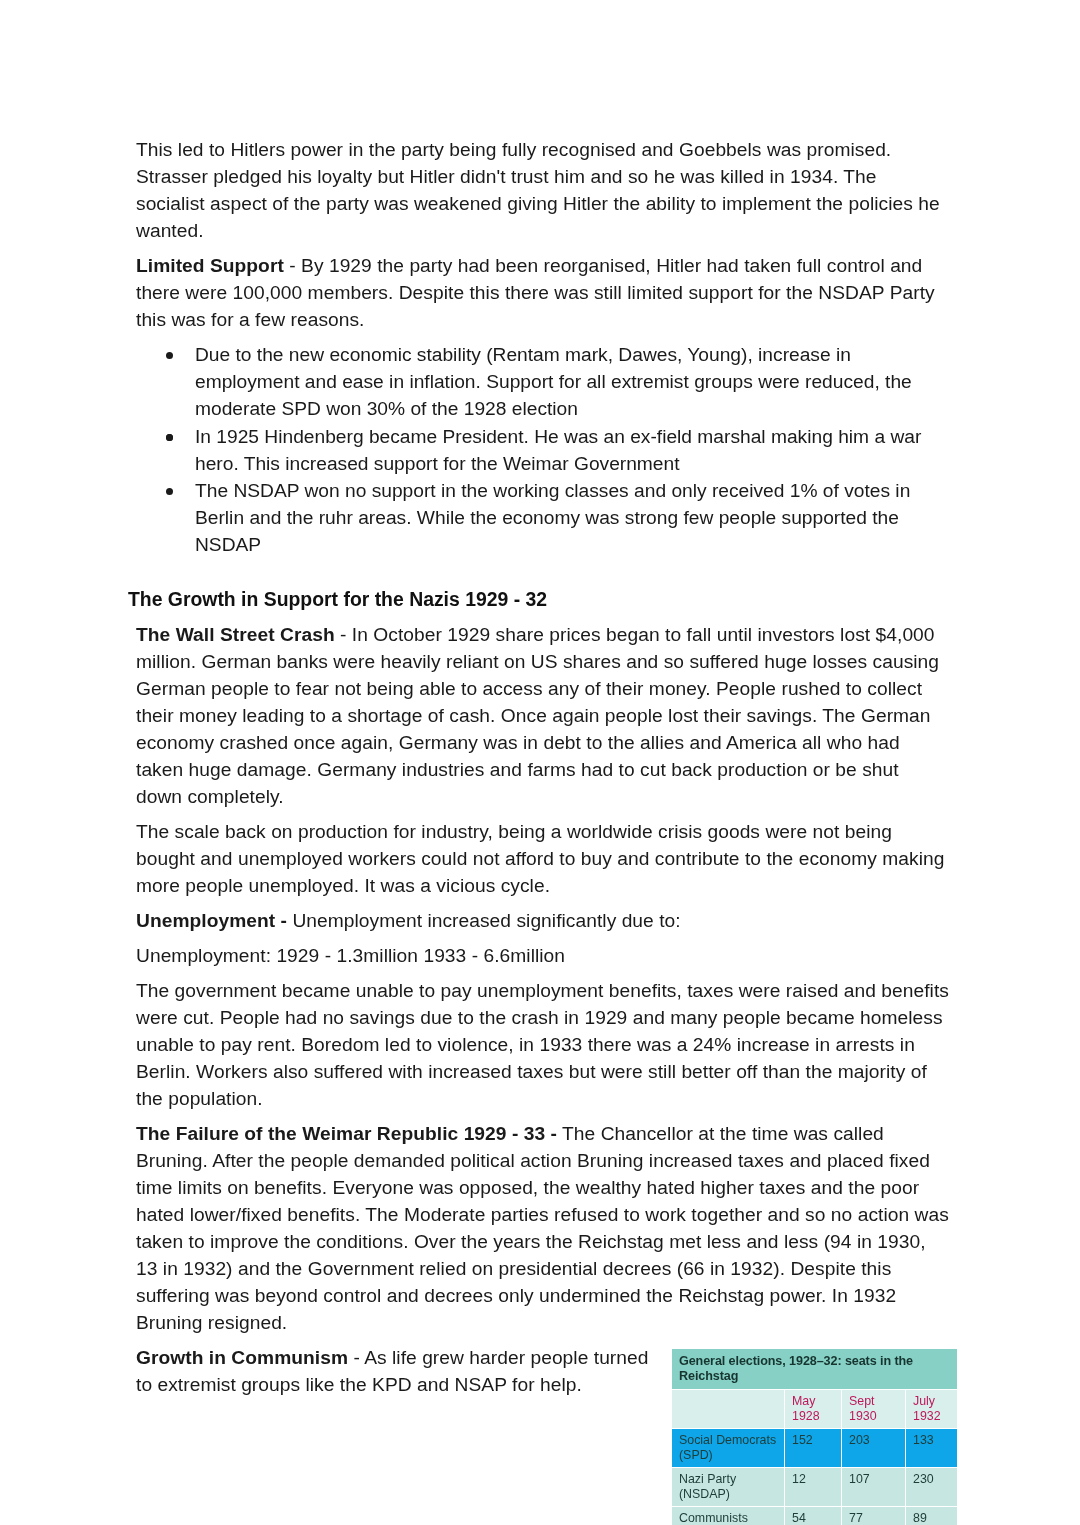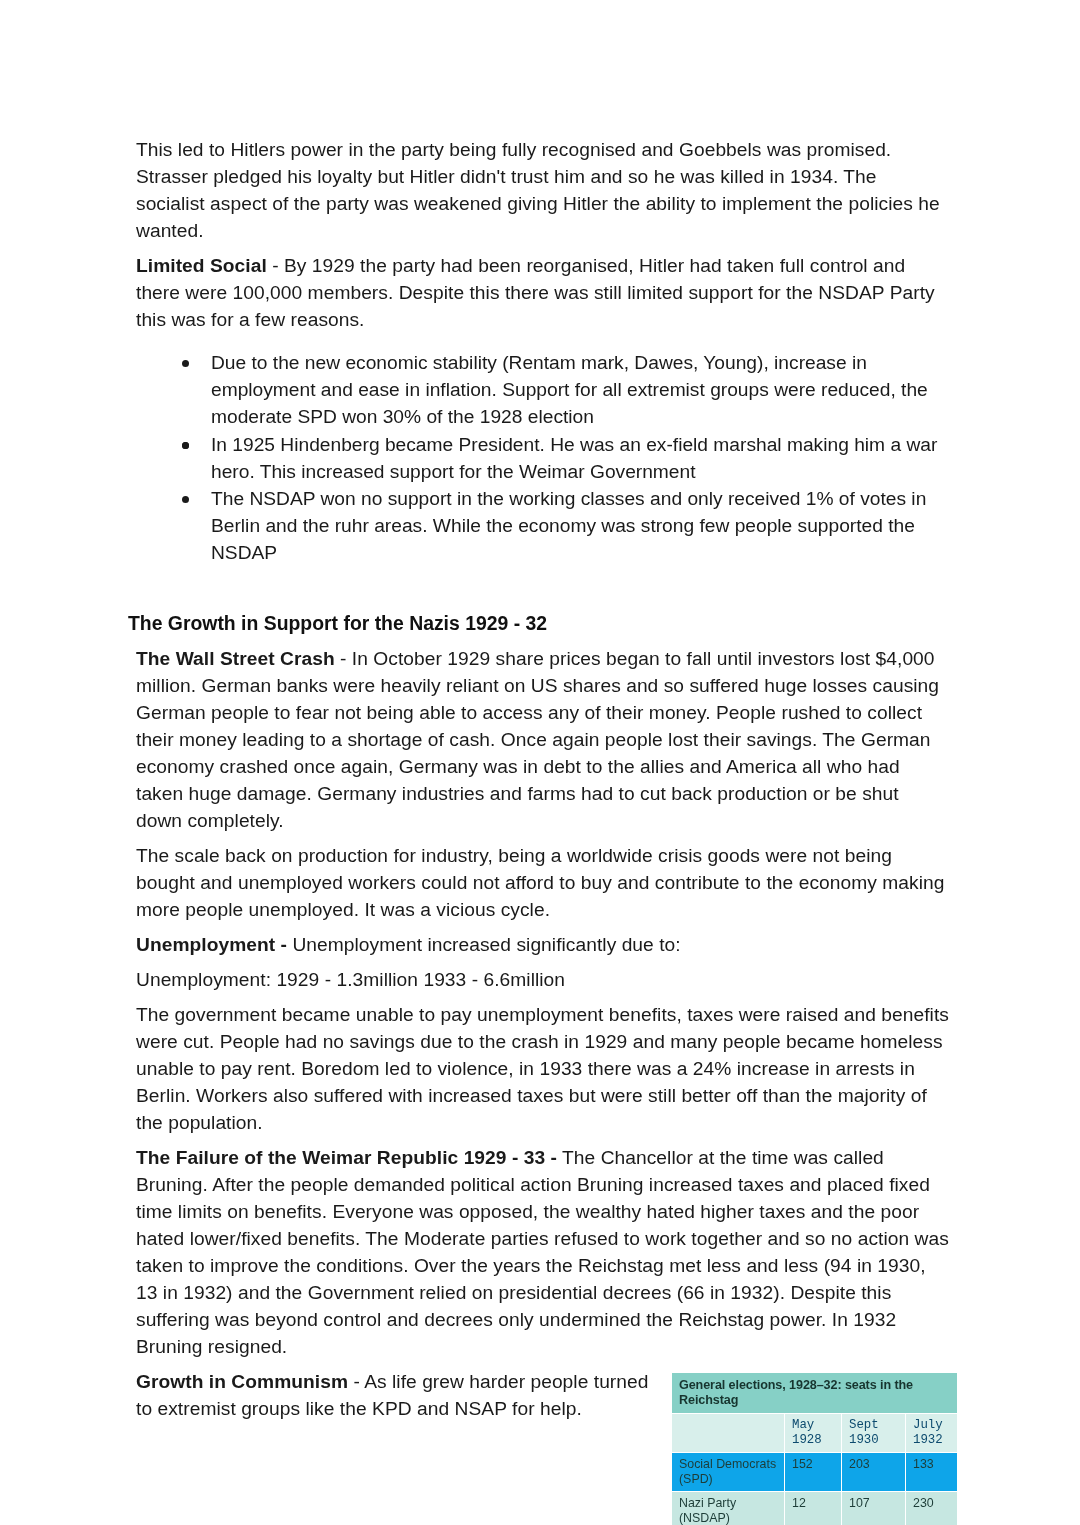--- a/index.html
+++ b/index.html
@@ -43,21 +43,21 @@
     margin: 0;
     font-size: 19.4px;
     line-height: 27.2px;
     font-weight: bold;
     color: #111111;
   }
   .blank-line {
     height: 27px;
   }
   ul.bullets {
-    margin: 16px;
+    margin: 0;
     padding: 0;
     list-style: none;
   }
   ul.bullets li {
     position: relative;
     padding-left: 67px;
     font-size: 19.2px;
     line-height: 27.2px;
     color: #1a1a1a;
   }
@@ -102,22 +102,21 @@
   table.elections th.caption {
     background: #86d0c6;
     font-weight: bold;
     color: #17352f;
     font-size: 12.6px;
     padding: 5px 6px 5px 7px;
     letter-spacing: -0.1px;
   }
   table.elections tr.col-head td {
     background: #d8efeb;
-    color: #0c4a6e;
-    font-family: Liberation Mono, monospace;
+    color: #be185d;
   }
   table.elections tr.col-head td.corner {
     background: #d8efeb;
   }
   table.elections td.label {
     background: #c6e7e1;
   }
   table.elections td.val {
     background: #c6e7e1;
   }
@@ -130,21 +129,21 @@
   col.c3 { width: 52px; }
 </style>
 </head>
 <body>
 
 <div class="page">
   <div class="content">
 
     <p class="para">This led to Hitlers power in the party being fully recognised and Goebbels was promised. Strasser pledged his loyalty but Hitler didn't trust him and so he was killed in 1934. The socialist aspect of the party was weakened giving Hitler the ability to implement the policies he wanted.</p>
 
-    <p class="para"><span class="b">Limited Social</span><span> - By 1929 the party had been reorganised, Hitler had taken full control and there were 100,000 members. Despite this there was still limited support for the NSDAP Party this was for a few reasons.</span></p>
+    <p class="para"><span class="b">Limited Support</span><span> - By 1929 the party had been reorganised, Hitler had taken full control and there were 100,000 members. Despite this there was still limited support for the NSDAP Party this was for a few reasons.</span></p>
 
     <ul class="bullets">
       <li><span class="dot"></span><span>Due to the new economic stability (Rentam mark, Dawes, Young), increase in employment and ease in inflation. Support for all extremist groups were reduced, the moderate SPD won 30% of the 1928 election</span></li>
       <li><span class="dot"></span></li>
       <li><span class="dot"></span><span>In 1925 Hindenberg became President. He was an ex-field marshal making him a war hero. This increased support for the Weimar Government</span></li>
       <li><span class="dot"></span><span>The NSDAP won no support in the working classes and only received 1% of votes in Berlin and the ruhr areas. While the economy was strong few people supported the NSDAP</span></li>
     </ul>
 
     <div class="blank-line"></div>
 

